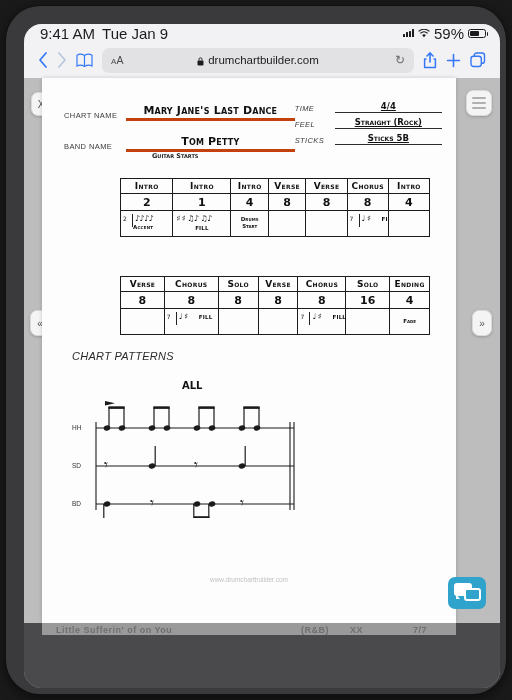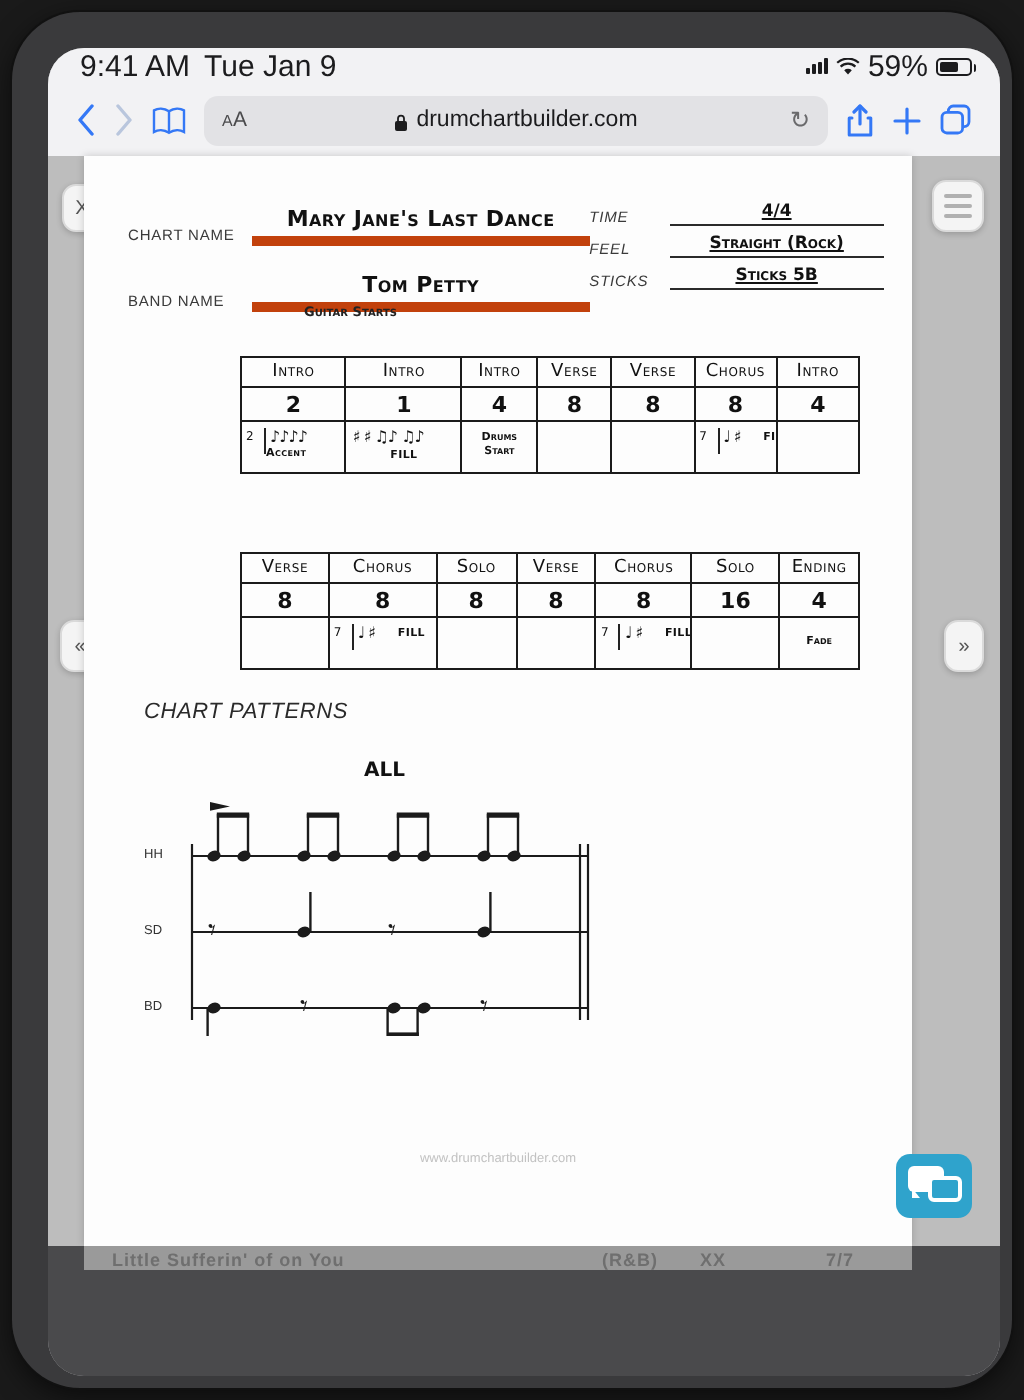--- a/index.html
+++ b/index.html
@@ -84,35 +84,35 @@
   #close-chart-button { left: 7px; top: 14px; width: 20px; height: 24px; font-size: 10px; }
   #menu-button { right: 8px; top: 12px; width: 26px; height: 26px; flex-direction: column; gap: 3px; }
   #menu-button span { display: block; width: 14px; height: 2px; background: #b0b0b0; border-radius: 1px; }
   #prev-chart-button { left: 6px; top: 232px; width: 20px; height: 26px; font-size: 10px; }
   #next-chart-button { right: 8px; top: 232px; width: 20px; height: 26px; font-size: 10px; }
   
   #chart-header { position: absolute; left: 0; top: 22px; width: 414px; display: flex; padding: 0 14px 0 22px; }
   #name-block { width: 238px; }
   .name-row { display: flex; align-items: flex-end; margin-bottom: 10px; }
   .name-label { font-size: 7.5px; color: #3a3a3a; letter-spacing: .4px; width: 62px; padding-bottom: 1px; }
-  .name-value-wrap { flex: 1; border-bottom: 5px solid #c2410c; text-align: center; }
+  .name-value-wrap { flex: 1; border-bottom: 3px solid #c2410c; text-align: center; }
   .hand { font-family: "DejaVu Sans", sans-serif; font-weight: bold; font-size: 11px; color: #111; letter-spacing: .2px; font-variant: small-caps; }
   #meta-block { width: 152px; }
   .meta-row { display: flex; align-items: flex-end; margin-bottom: 3px; height: 13px; }
   .meta-label { font-size: 7.5px; font-style: italic; color: #3a3a3a; letter-spacing: .4px; width: 40px; }
   .meta-value { flex: 1; border-bottom: 1px solid #2a2a2a; text-align: center; font-family:"DejaVu Sans",sans-serif; font-weight:bold; font-size:8.5px; color:#111; font-variant: small-caps; padding-bottom: 1px; text-decoration: underline; }
   .meta-value.hl { background: #2ec4dc; border-bottom: none; height: 13px; line-height: 13px; padding-bottom: 0; }
   #guitar-note { position: absolute; left: 110px; top: 74px; font-family:"DejaVu Sans",sans-serif; font-weight:bold; font-size:6.5px; color:#222; font-variant: small-caps; }
   
   .chart-grid { position: absolute; left: 78px; width: 310px; border-left: 1.6px solid #1b1b1b; border-top: 1.6px solid #1b1b1b; }
   #chart-grid-1 { top: 100px; }
   #chart-grid-2 { top: 198px; }
   .grid-row { display: flex; }
   .cell { border-right: 1.6px solid #1b1b1b; border-bottom: 1.6px solid #1b1b1b; display: flex; align-items: center; justify-content: center; overflow: hidden; }
-  .row-section .cell { height: 15px; font-family:"DejaVu Sans",sans-serif; font-weight:normal; font-size:9px; color:#111; font-variant: small-caps; letter-spacing:.3px; }
+  .row-section .cell { height: 15px; font-family:"DejaVu Sans",sans-serif; font-weight:bold; font-size:9px; color:#111; font-variant: small-caps; letter-spacing:.3px; }
   .row-bars .cell { height: 17px; font-family:"DejaVu Sans",sans-serif; font-weight:bold; font-size:11px; color:#111; }
   .row-detail .cell { height: 26px; position: relative; }
   .detail-inner { width: 100%; height: 100%; position: relative; font-family:"DejaVu Sans",sans-serif; color:#111; }
   .bar-count { position: absolute; left: 2px; top: 4px; font-size: 6px; }
   .tick { position: absolute; left: 11px; top: 3px; width: 1px; height: 13px; background: #222; }
   .fill-txt { position: absolute; font-size: 5.5px; font-variant: small-caps; font-weight: bold; letter-spacing: .2px; }
   .notes-row { position: absolute; font-size: 8px; letter-spacing: -.5px; }
   .drums-start { position:absolute; left:50%; top:5px; transform:translateX(-50%); font-size:5.5px; font-weight:bold; font-variant:small-caps; text-align:center; line-height:7px; }
   .fade-txt { position:absolute; left:50%; top:9px; transform:translateX(-50%); font-size:5.5px; font-weight:bold; font-variant:small-caps; }
   

